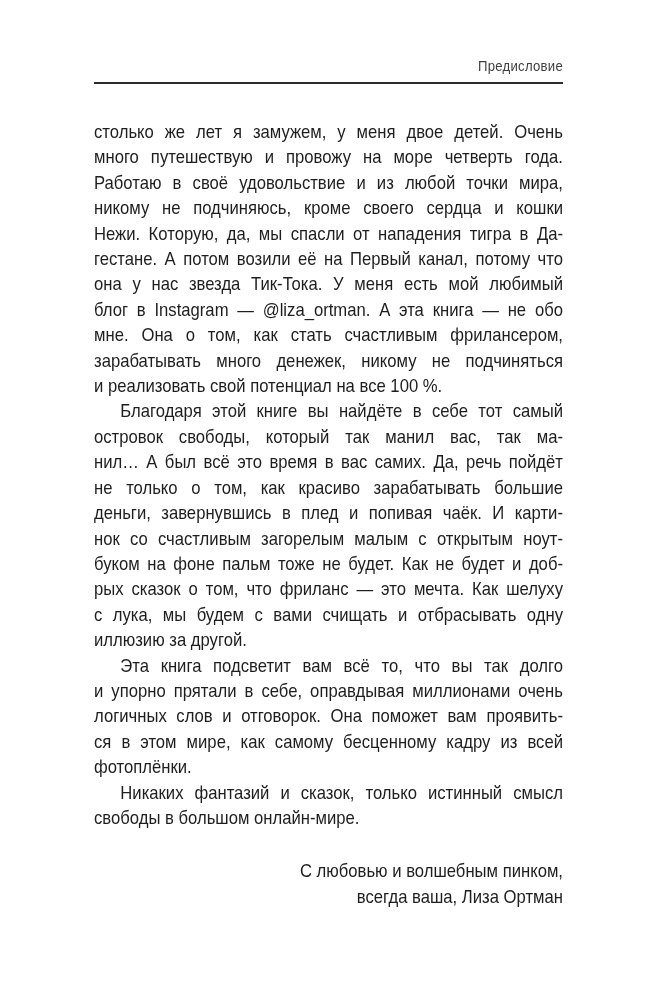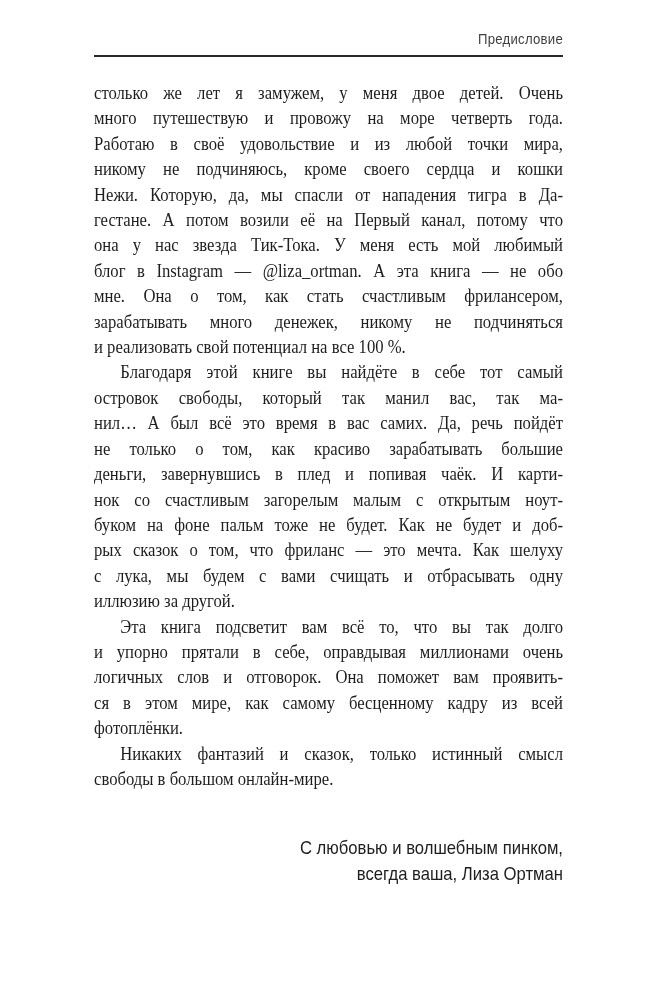--- a/index.html
+++ b/index.html
@@ -14,63 +14,62 @@
     -webkit-font-smoothing: antialiased;
   }
   .page {
     position: relative;
     width: 651px;
     height: 1001px;
     background: #ffffff;
     overflow: hidden;
   }
   .content {
-    padding-top: 30px;
+    padding-top: 57px;
     padding-left: 94px;
   }
   
   .running-head {
     width: 535px;
     transform: scaleX(0.8766);
     transform-origin: 0 0;
     text-align: right;
     font-size: 15px;
     line-height: 17px;
     color: #3f3f3f;
     letter-spacing: 0.3px;
   }
   .rule {
     width: 469px;
     border-bottom: 2px solid #2b2b2b;
     margin-top: 8px;
   }
   .body-block {
-    margin-top: 23px;
-    font-family: Liberation Serif, serif;
+    margin-top: 35px;
   }
   
   .line {
     box-sizing: border-box;
     width: 535px;
     transform: scaleX(0.8766);
     transform-origin: 0 0;
     font-size: 19px;
     line-height: 25.4px;
     color: #1e1e1e;
     text-align: justify;
     text-align-last: justify;
   }
   .line.end {
     text-align-last: left;
   }
   .line.ind {
     padding-left: 30px;
   }
   .sig-block {
-    margin-top: 44px;
+    margin-top: 28px;
   }
   .sig-line {
     width: 535px;
     transform: scaleX(0.8766);
     transform-origin: 0 0;
     font-size: 19px;
     line-height: 25.4px;
     color: #1e1e1e;
     text-align: right;
   }

